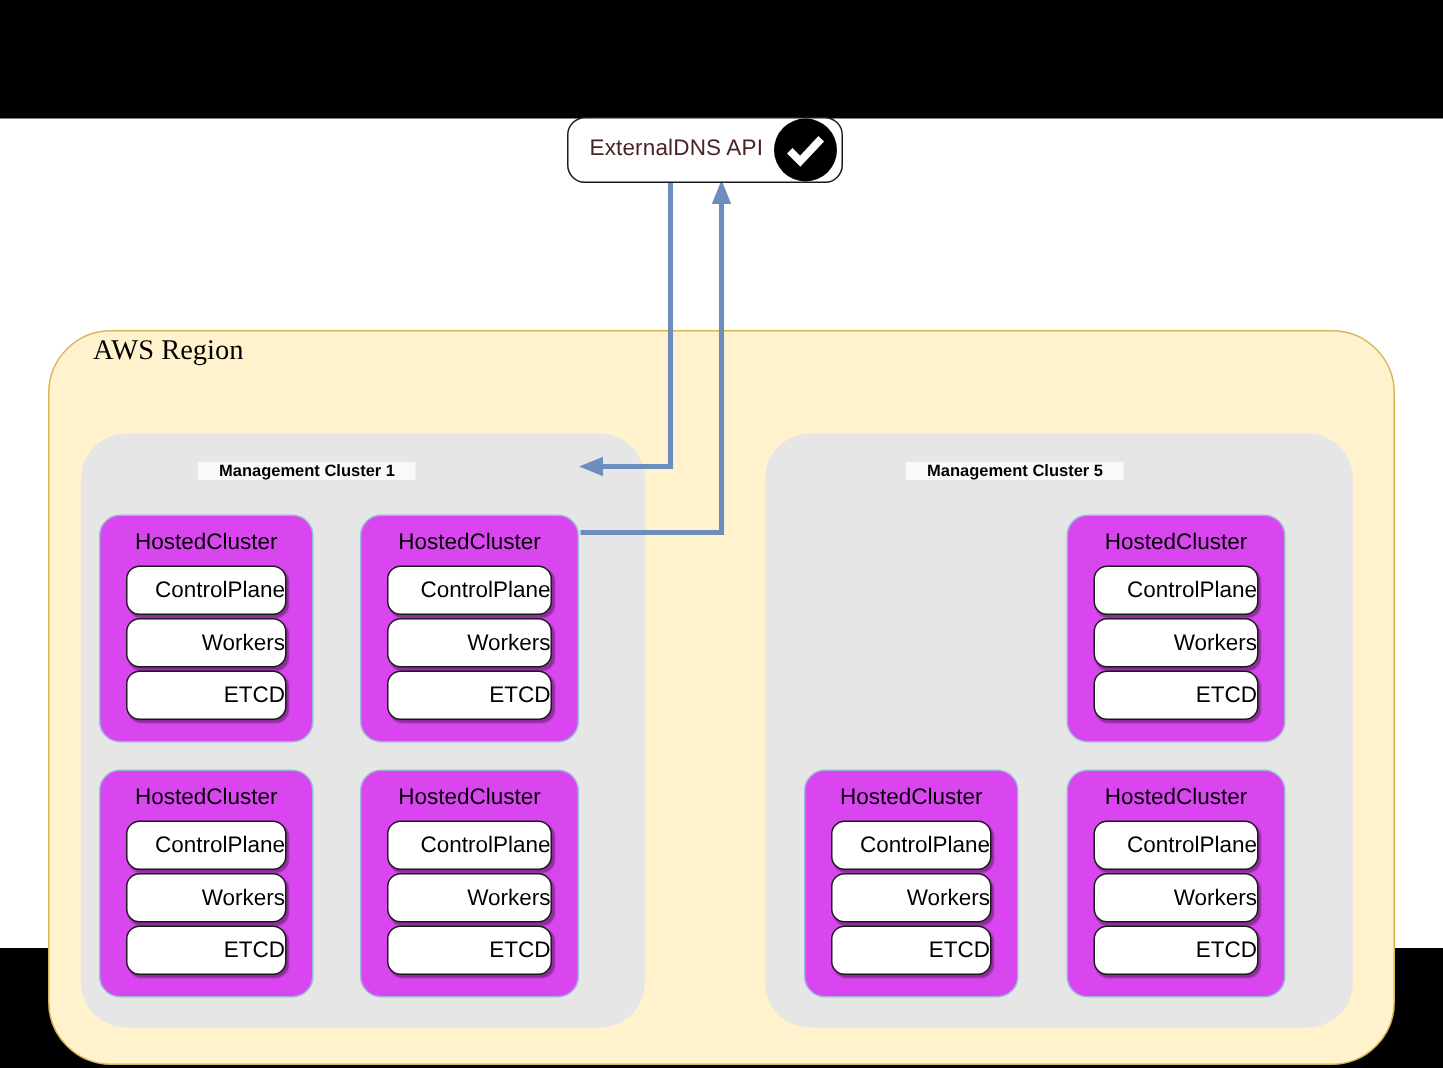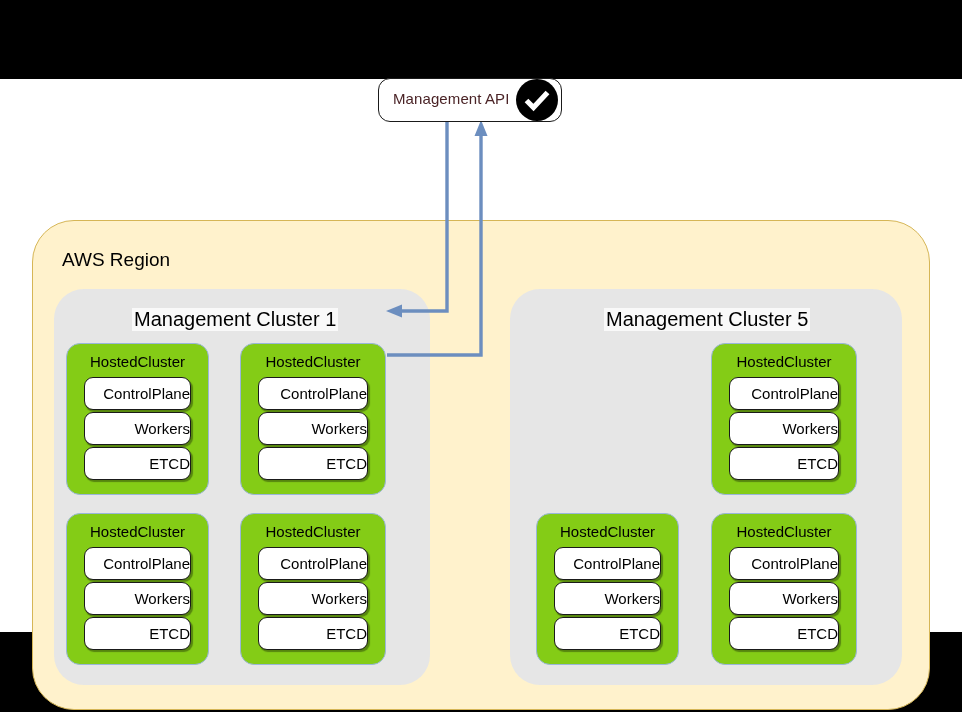--- a/index.html
+++ b/index.html
@@ -81,54 +81,56 @@
     height: 490px;
     background: #fff2cc;
     border: 1.2px solid #d6b656;
     border-radius: 42px;
     box-sizing: border-box;
     z-index: 1;
   }
   .aws-region-title {
     position: absolute;
     left: 62px;
-    top: 170px;
+    top: 144px;
     font-size: 19px;
     color: #000000;
     z-index: 3;
     white-space: nowrap;
+    font-family: Liberation Serif, serif;
   }
 
   
   .mgmt-cluster {
     position: absolute;
     background: #e6e6e6;
     border-radius: 30px;
     box-sizing: border-box;
     z-index: 2;
   }
   #mgmt1 { left: 54px;  top: 210px; width: 376px; height: 396px; }
   #mgmt2 { left: 510px; top: 210px; width: 392px; height: 396px; }
 
   .mgmt-title {
     position: absolute;
-    font-size: 20px;
+    font-size: 11px;
     color: #000000;
     background: #f9f9f9;
-    padding: 0 2px;
+    padding: 0 14px;
     z-index: 4;
     white-space: nowrap;
+    font-weight: bold;
   }
   #mgmt1-title { left: 132px; top: 229px; }
   #mgmt2-title { left: 604px; top: 229px; }
 
   
   .hosted-cluster {
     position: absolute;
-    background: #84cc16;
+    background: #d946ef;
     border: 1.2px solid #9ab6d9;
     border-radius: 14px;
     box-sizing: border-box;
     z-index: 3;
   }
   .hc-title {
     position: absolute;
     left: 0;
     top: 9px;
     width: 100%;
@@ -268,21 +270,21 @@
       <path d="M 386 311 L 402 304.5 L 402 317.5 Z" fill="#6c8ebf"></path>
     </g>
 
     <g>
       <path d="M 387 355 L 481 355 L 481 132" fill="none" stroke="#6c8ebf" stroke-width="3.4" stroke-linecap="butt" stroke-linejoin="miter"></path>
       <path d="M 481 120 L 474.5 136 L 487.5 136 Z" fill="#6c8ebf"></path>
     </g>
   </svg>
 
   <div class="api-node">
-    <div class="api-label">Management API</div>
+    <div class="api-label">ExternalDNS API</div>
   </div>
   <svg class="api-badge" viewBox="0 0 48 48">
     <circle cx="24" cy="24" r="21" fill="#000000"></circle>
     <path d="M 13.5 24.5 L 20.5 31.5 L 34.5 16.5" fill="none" stroke="#ffffff" stroke-width="5.2" stroke-linecap="butt" stroke-linejoin="miter"></path>
   </svg>
 
   <div class="bar-bottom"></div>
 </div>
 
 </body></html>

